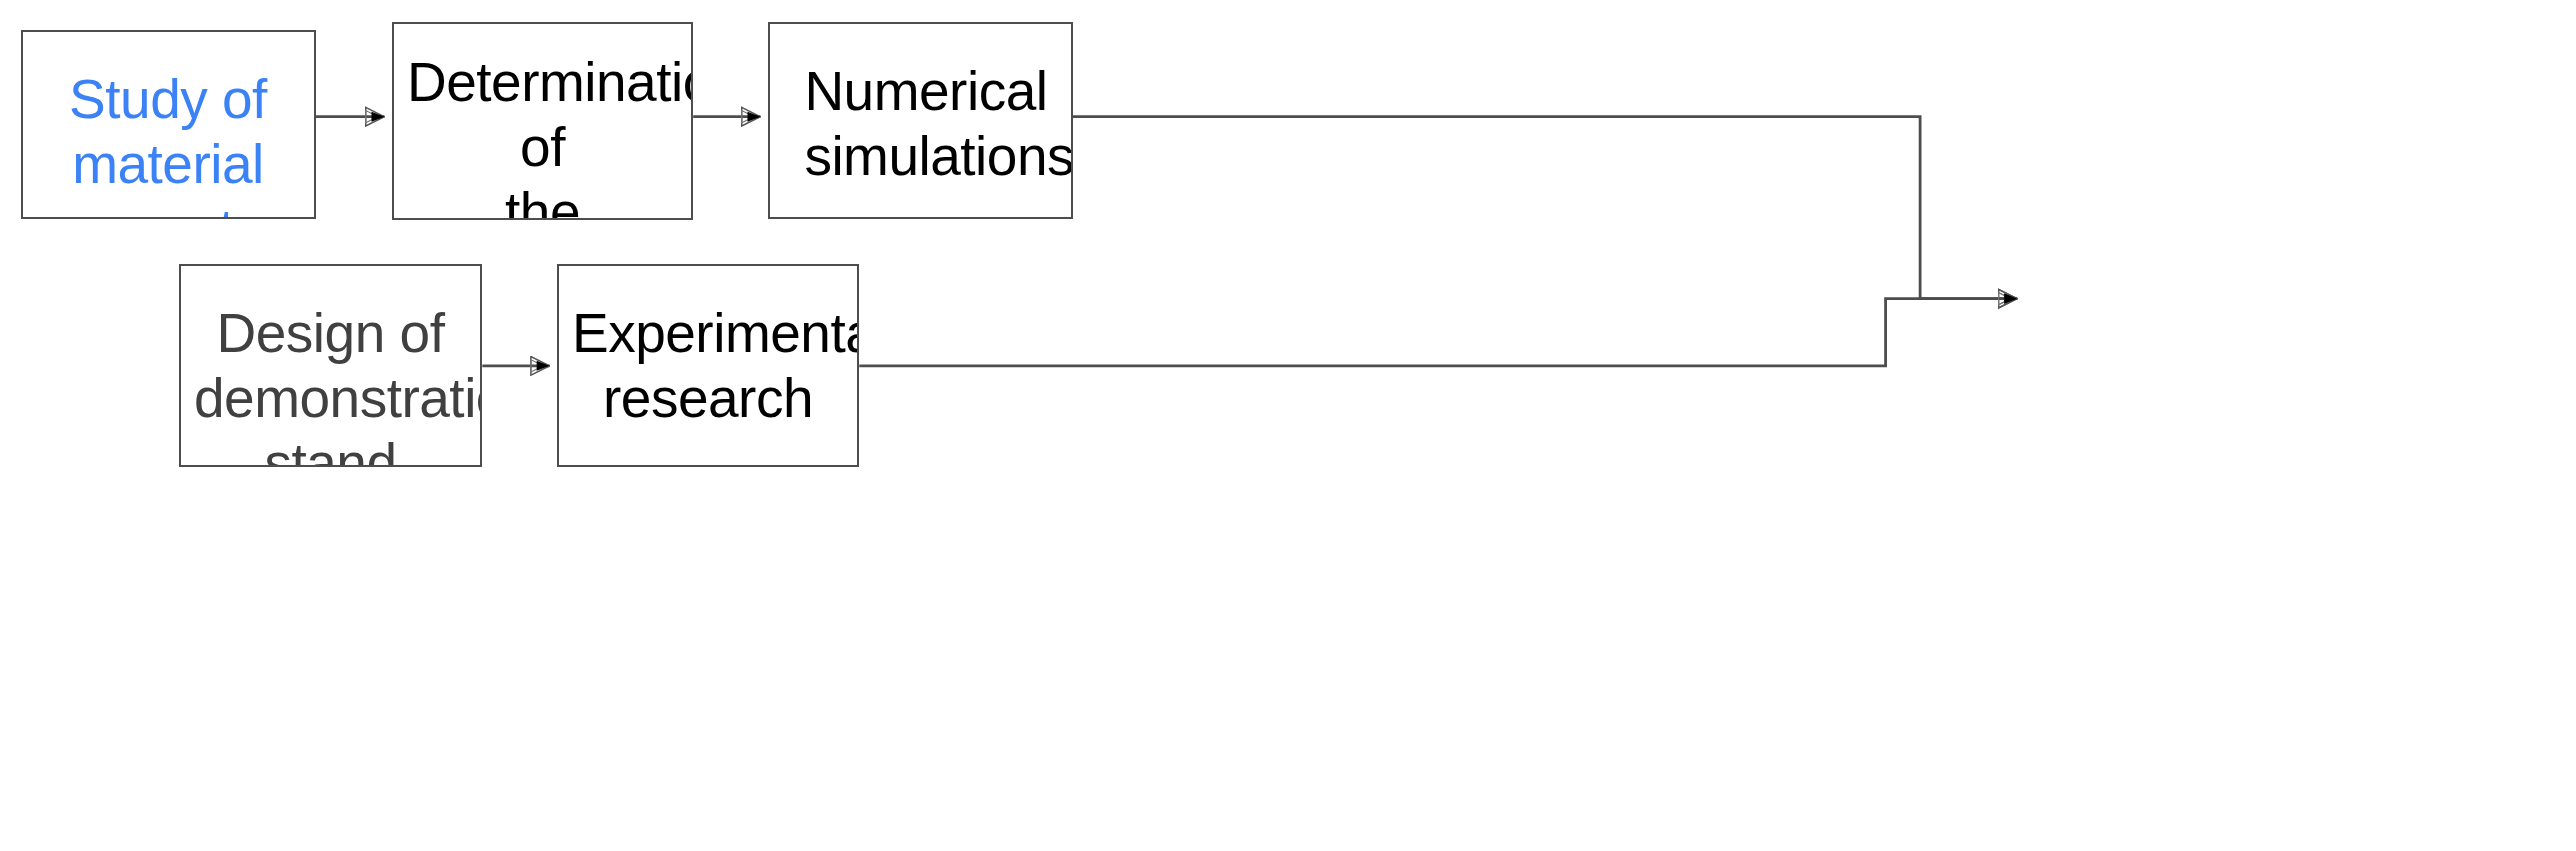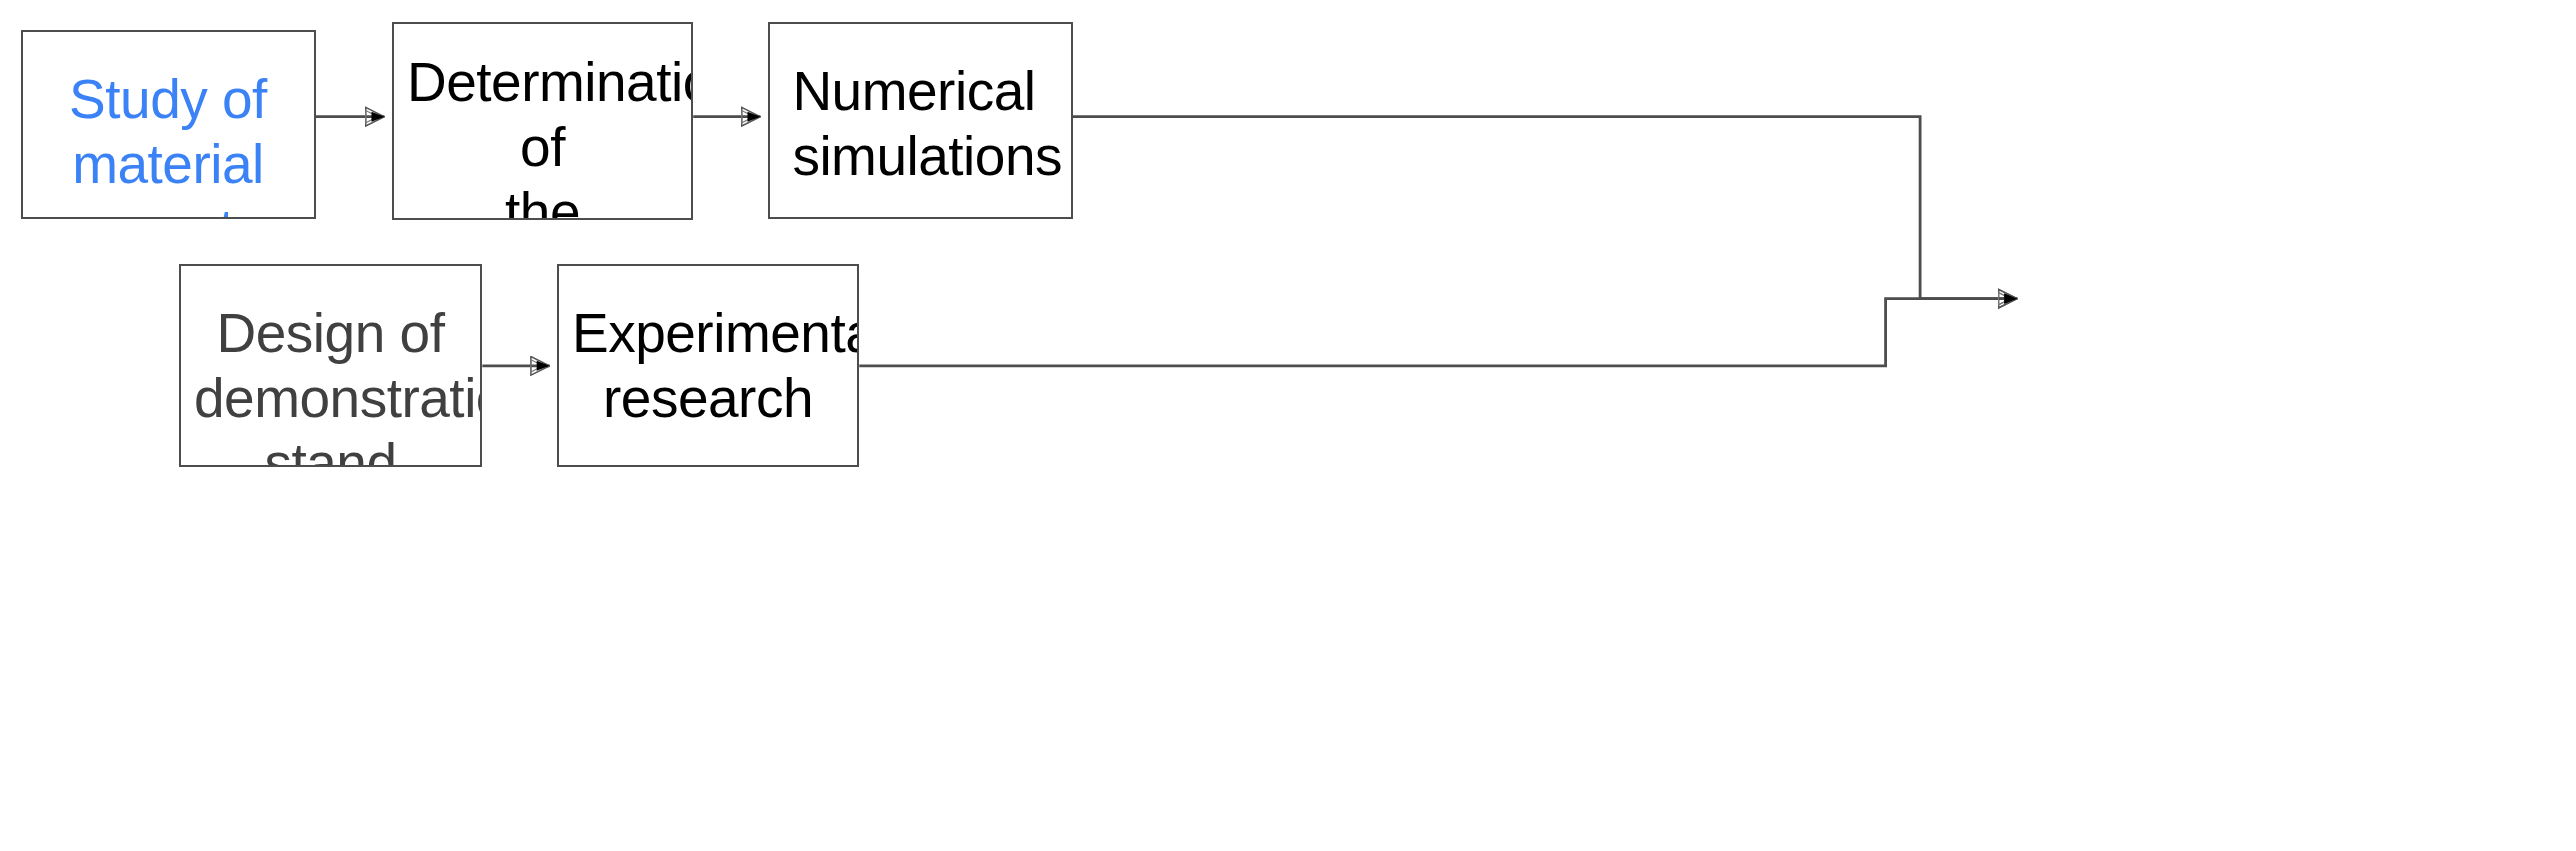--- a/index.html
+++ b/index.html
@@ -89,21 +89,21 @@
 parameters</span>
   </div>
 
   <div class="node align-top" style="left: 392px; top: 22.4px; width: 301px; height: 198px; border-color: rgb(77, 77, 77); background: rgb(255, 255, 255); color: rgb(0, 0, 0);">
     <span class="node-label">Determination of
 the numerical
 models
 parameters</span>
   </div>
 
-  <div class="node align-upper text-left" style="left: 768px; top: 22.4px; width: 305px; height: 197px; border-color: rgb(77, 77, 77); background: rgb(255, 255, 255); color: rgb(0, 0, 0);">
+  <div class="node align-upper text-left" style="left: 768px; top: 22.4px; width: 305px; height: 197px; border-color: rgb(77, 77, 77); background: rgb(255, 255, 255); color: rgb(0, 0, 0); padding-left: 12px;">
     <span class="node-label">Numerical
 simulations</span>
   </div>
 
 
   <div class="node align-upper" style="left: 179px; top: 264px; width: 303px; height: 203px; border-color: rgb(77, 77, 77); background: rgb(255, 255, 255); color: #404040;">
     <span class="node-label">Design of
 demonstration
 stand</span>
   </div>

